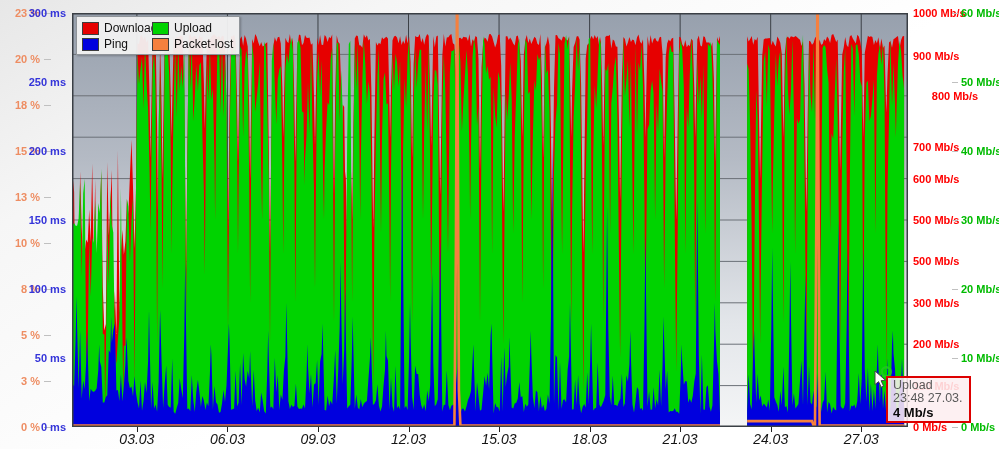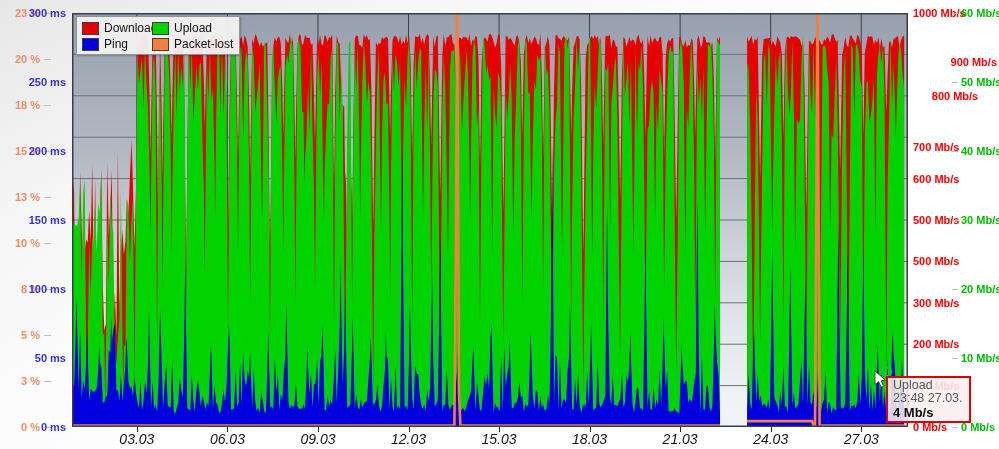--- a/index.html
+++ b/index.html
@@ -112,21 +112,21 @@
       <div class="ylab r" style="left: 26px; width: 40px; top: 6px; color: rgb(52, 52, 217);">300 ms</div>
       <div class="ylab r" style="left: 26px; width: 40px; top: 75px; color: rgb(52, 52, 217);">250 ms</div>
       <div class="ylab r" style="left: 26px; width: 40px; top: 144px; color: rgb(52, 52, 217);">200 ms</div>
       <div class="ylab r" style="left: 26px; width: 40px; top: 213px; color: rgb(52, 52, 217);">150 ms</div>
       <div class="ylab r" style="left: 26px; width: 40px; top: 282px; color: rgb(52, 52, 217);">100 ms</div>
       <div class="ylab r" style="left: 26px; width: 40px; top: 351px; color: rgb(52, 52, 217);">50 ms</div>
       <div class="ylab r" style="left: 26px; width: 40px; top: 420px; color: rgb(52, 52, 217);">0 ms</div>
     </div>
   <div id="axis-red">
       <div class="ylab" style="left: 913px; width: 84px; top: 6px; color: rgb(255, 0, 0);">1000 Mb/s</div>
-      <div class="ylab" style="left: 913px; width: 84px; top: 55px; color: rgb(255, 0, 0); text-align: right;">900 Mb/s</div>
+      <div class="ylab" style="left: 913px; width: 84px; top: 49px; color: rgb(255, 0, 0);">900 Mb/s</div>
       <div class="ylab" style="left: 913px; width: 84px; top: 88.8px; color: rgb(255, 0, 0); text-align: center;">800 Mb/s</div>
       <div class="ylab" style="left: 913px; width: 84px; top: 140px; color: rgb(255, 0, 0);">700 Mb/s</div>
       <div class="ylab" style="left: 913px; width: 84px; top: 171.6px; color: rgb(255, 0, 0);">600 Mb/s</div>
       <div class="ylab" style="left: 913px; width: 84px; top: 213px; color: rgb(255, 0, 0);">500 Mb/s</div>
       <div class="ylab" style="left: 913px; width: 84px; top: 254.4px; color: rgb(255, 0, 0);">500 Mb/s</div>
       <div class="ylab" style="left: 913px; width: 84px; top: 295.8px; color: rgb(255, 0, 0);">300 Mb/s</div>
       <div class="ylab" style="left: 913px; width: 84px; top: 337.2px; color: rgb(255, 0, 0);">200 Mb/s</div>
       <div class="ylab" style="left: 913px; width: 84px; top: 378.6px; color: rgb(255, 0, 0);">100 Mb/s</div>
       <div class="ylab" style="left: 913px; width: 84px; top: 420px; color: rgb(255, 0, 0);">0 Mb/s</div>
     </div>

